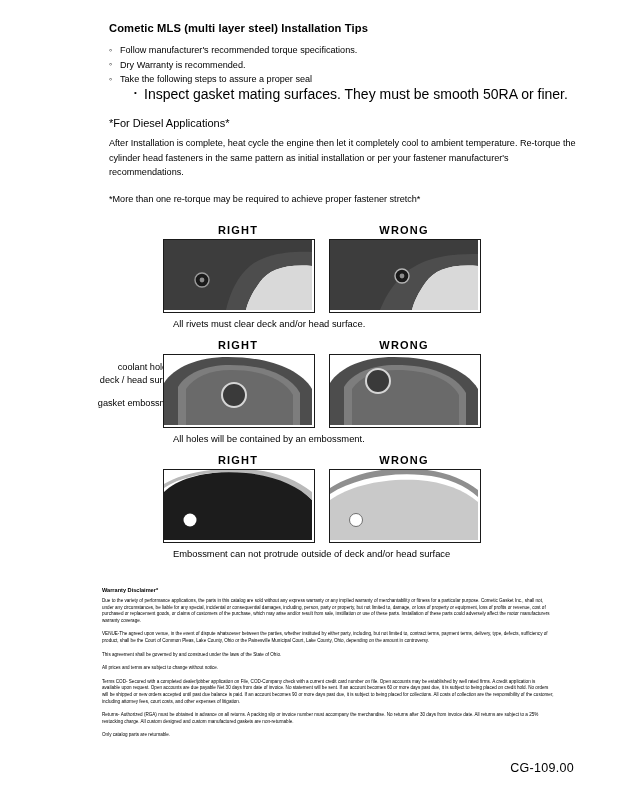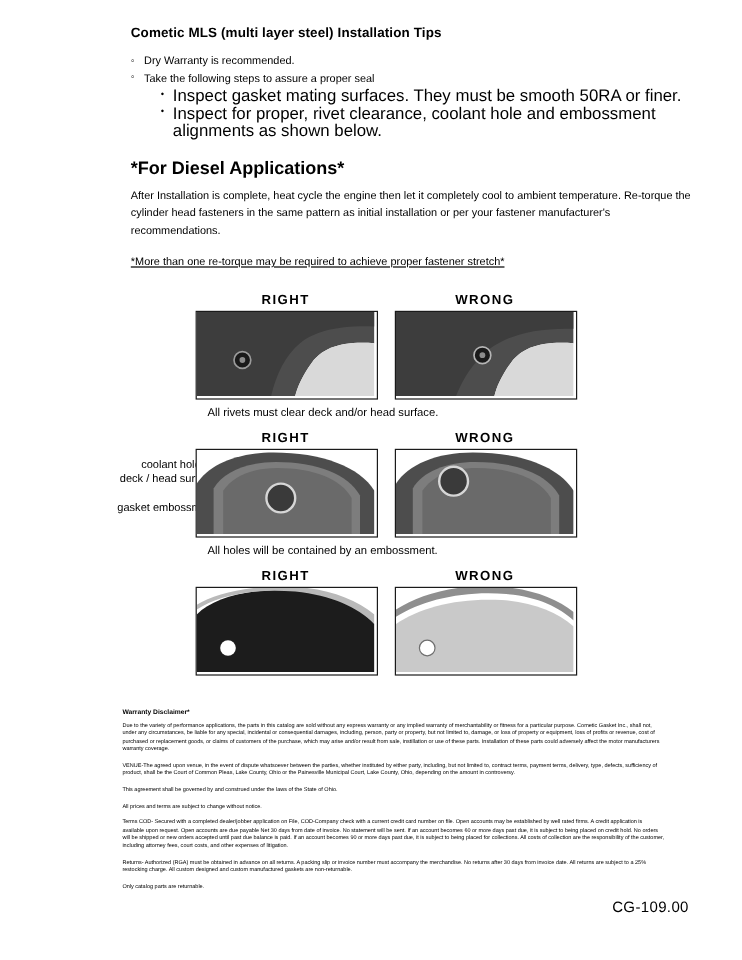--- a/index.html
+++ b/index.html
@@ -61,31 +61,31 @@
   }
   ul.sub > li::before {
     content: "\2022";
     position: absolute;
     left: 0;
     top: -0.5px;
     font-size: 8px;
   }
 
   h2.subtitle {
-    font-size: 15px;
-    font-weight: bold;
+    font-size: 11px;
+    font-weight: normal;
     margin: 16px 0 7px 69px;
   }
   p.para {
     font-size: 9.1px;
     line-height: 14.5px;
     margin: 0 0 12px 69px;
     max-width: 470px;
   }
-  p.para:last-of-type { margin-bottom: 0; text-decoration: underline; }
+  p.para:last-of-type { margin-bottom: 0; }
 
   
   .figures {
     margin: 18px 0 0 0;
     position: relative;
   }
   .fig-row {
     display: flex;
     justify-content: center;
     gap: 16px;
@@ -146,39 +146,39 @@
   .warranty p {
     font-size: 4.6px;
     line-height: 6.6px;
     margin: 0 0 7px 0;
     text-align: left;
   }
 
   .docnum {
     position: absolute;
     right: 44px;
-    bottom: 22px;
+    bottom: 10px;
     font-size: 12.5px;
     letter-spacing: 0.3px;
   }
 </style>
 </head>
 <body>
 
 <div class="page">
 
   <h1 class="title">Cometic MLS (multi layer steel) Installation Tips</h1>
 
   <ul class="bullets">
+    <li>Follow manufacturer's recommended torque specifications.</li>
     <li>Dry Warranty is recommended.</li>
     <li>
       <span>Take the following steps to assure a proper seal</span>
       <ul class="sub">
         <li>Inspect gasket mating surfaces.  They must be smooth 50RA or finer.</li>
-        <li>Inspect for proper, rivet clearance, coolant hole and embossment alignments as shown below.</li>
       </ul>
     </li>
   </ul>
 
   <h2 class="subtitle">*For Diesel Applications*</h2>
   <p class="para">After Installation is complete, heat cycle the engine then let it completely cool to ambient temperature. Re-torque the cylinder head fasteners in the same pattern as initial installation or per your fastener manufacturer's recommendations.</p>
   <p class="para">*More than one re-torque may be required to achieve proper fastener stretch*</p>
 
   <div class="figures">
 
@@ -279,20 +279,25 @@
         <div class="fig-box">
           <svg width="148" height="70" viewBox="0 0 148 70">
             <rect x="0" y="0" width="148" height="70" fill="#fff"></rect>
             <path d="M0,70 L0,30 C20,16 52,8 88,10 C114,12 134,20 148,32 L148,70 Z" fill="#c9c9c9"></path>
             <path d="M0,24 C22,10 56,2 92,5 C118,7 136,16 148,27 L148,20 C134,9 114,1 88,-1 C52,-4 20,5 0,18 Z" fill="#8f8f8f"></path>
             <circle cx="26" cy="50" r="6.5" fill="#ffffff" stroke="#6f6f6f" stroke-width="1"></circle>
           </svg>
         </div>
       </div>
     </div>
+    <div class="cap-wrap">
+      <div class="cap-inner">
+        <p class="caption">Embossment can not protrude outside of deck and/or head surface</p>
+      </div>
+    </div>
 
   </div>
 
   <div class="warranty">
     <h3>Warranty Disclaimer*</h3>
     <p>Due to the variety of performance applications, the parts in this catalog are sold without any express warranty or any implied warranty of merchantability or fitness for a particular purpose.  Cometic Gasket Inc., shall not, under any circumstances, be liable for any special, incidental or consequential damages, including, person, party or property, but not limited to, damage, or loss of property or equipment, loss of profits or revenue, cost of purchased or replacement goods, or claims of customers of the purchase, which may arise and/or result from sale, instillation or use of these parts.  Installation of these parts could adversely affect the motor manufacturers warranty coverage.</p>
     <p>VENUE-The agreed upon venue, in the event of dispute whatsoever between the parties, whether instituted by either party, including, but not limited to, contract terms, payment terms, delivery, type, defects, sufficiency of product, shall be the Court of Common Pleas, Lake County, Ohio or the Painesville Municipal Court, Lake County, Ohio, depending on the amount in controversy.</p>
     <p>This agreement shall be governed by and construed under the laws of the State of Ohio.</p>
     <p>All prices and terms are subject to change without notice.</p>
     <p>Terms COD- Secured with a completed dealer/jobber application on File, COD-Company check with a current credit card number on file.  Open accounts may be established by well rated firms.  A credit application is available upon request.  Open accounts are due payable Net 30 days from date of invoice.  No statement will be sent.  If an account becomes 60 or more days past due, it is subject to being placed on credit hold.  No orders will be shipped or new orders accepted until past due balance is paid.  If an account becomes 90 or more days past due, it is subject to being placed for collections.  All costs of collection are the responsibility of the customer, including attorney fees, court costs, and other expenses of litigation.</p>

